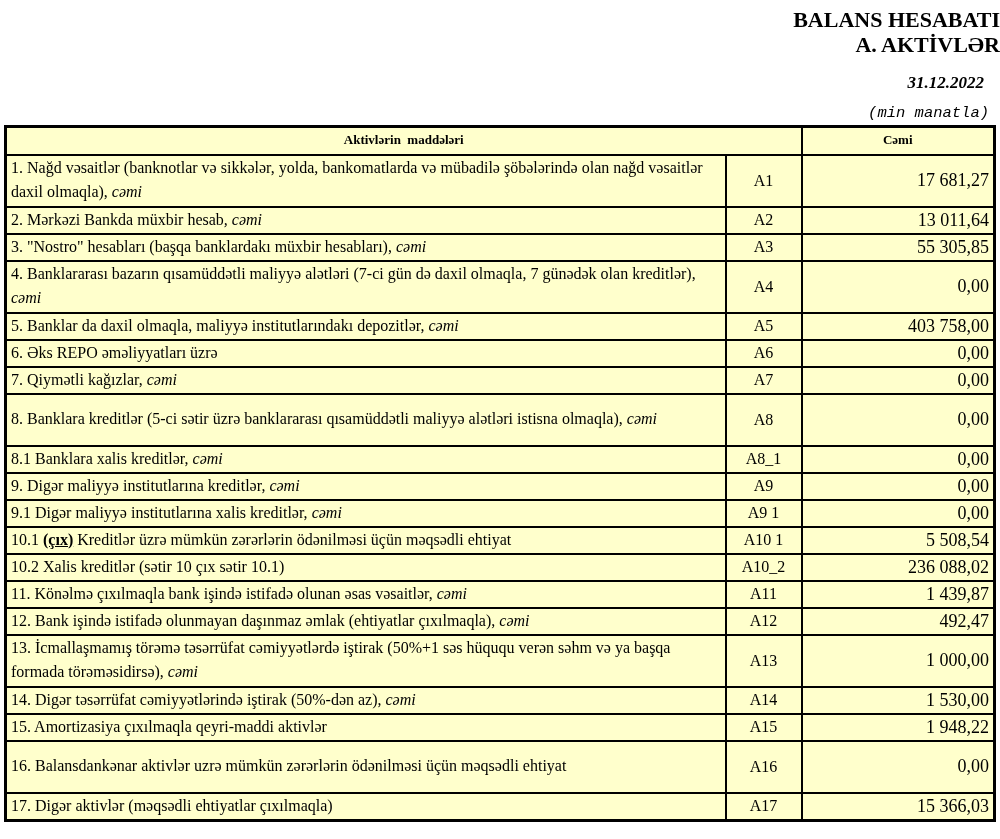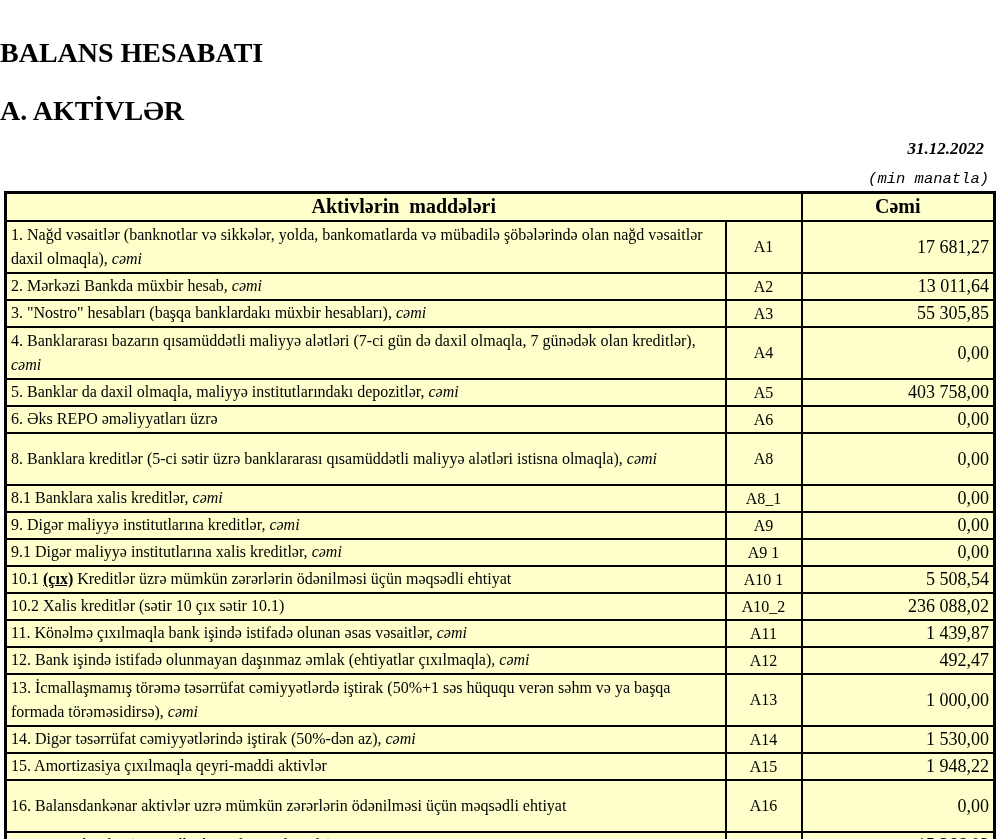--- a/index.html
+++ b/index.html
@@ -11,25 +11,24 @@
   *{box-sizing:border-box;}
   html,body{margin:0;padding:0;}
   body{
     width:1000px;height:839px;
     background:var(--page-bg);
     color:var(--text);
     font-family:"Liberation Serif","DejaVu Serif",serif;
     overflow:hidden;
   }
   .title,.subtitle{
-    text-align:left;
+    text-align:right;
     font-weight:bold;
-    font-size:28px;
+    font-size:22px;
     line-height:25px;
-    margin-top:33px;
   }
   .title{padding-top:7px;}
   .date-line{
     text-align:right;
     font-style:italic;
     font-weight:bold;
     font-size:17px;
     padding:17px 16px 0 0;
     line-height:18px;
   }
@@ -51,21 +50,21 @@
   col.c-label{width:720px;}
   col.c-code{width:76px;}
   col.c-amount{width:193px;}
   th,td{
     border:2px solid var(--border);
     background:var(--cell-bg);
     vertical-align:middle;
     overflow:hidden;
   }
   th{
-    font-size:20px;
+    font-size:13px;
     font-weight:bold;
     height:28px;
     text-align:center;
     padding:1px 0 2px 0;
   }
   th.items{white-space:pre;}
   tr.row{height:26px;}
   tr.row.tall{height:52px;}
   td.label{
     font-size:16px;
@@ -130,20 +129,25 @@
       <tr class="row">
         <td class="label"><span>5. Banklar da daxil olmaqla, maliyyə institutlarındakı depozitlər, </span><span class="it">cəmi</span></td>
         <td class="code">A5</td>
         <td class="amount">403 758,00</td>
       </tr>
       <tr class="row">
         <td class="label"><span>6. Əks REPO əməliyyatları üzrə</span></td>
         <td class="code">A6</td>
         <td class="amount">0,00</td>
       </tr>
+      <tr class="row">
+        <td class="label"><span>7. Qiymətli kağızlar, </span><span class="it">cəmi</span></td>
+        <td class="code">A7</td>
+        <td class="amount">0,00</td>
+      </tr>
       <tr class="row tall">
         <td class="label"><span>8. Banklara kreditlər (5-ci sətir üzrə banklararası qısamüddətli maliyyə alətləri istisna olmaqla), </span><span class="it">cəmi</span></td>
         <td class="code">A8</td>
         <td class="amount">0,00</td>
       </tr>
       <tr class="row">
         <td class="label"><span>8.1 Banklara xalis kreditlər, </span><span class="it">cəmi</span></td>
         <td class="code">A8_1</td>
         <td class="amount">0,00</td>
       </tr>

